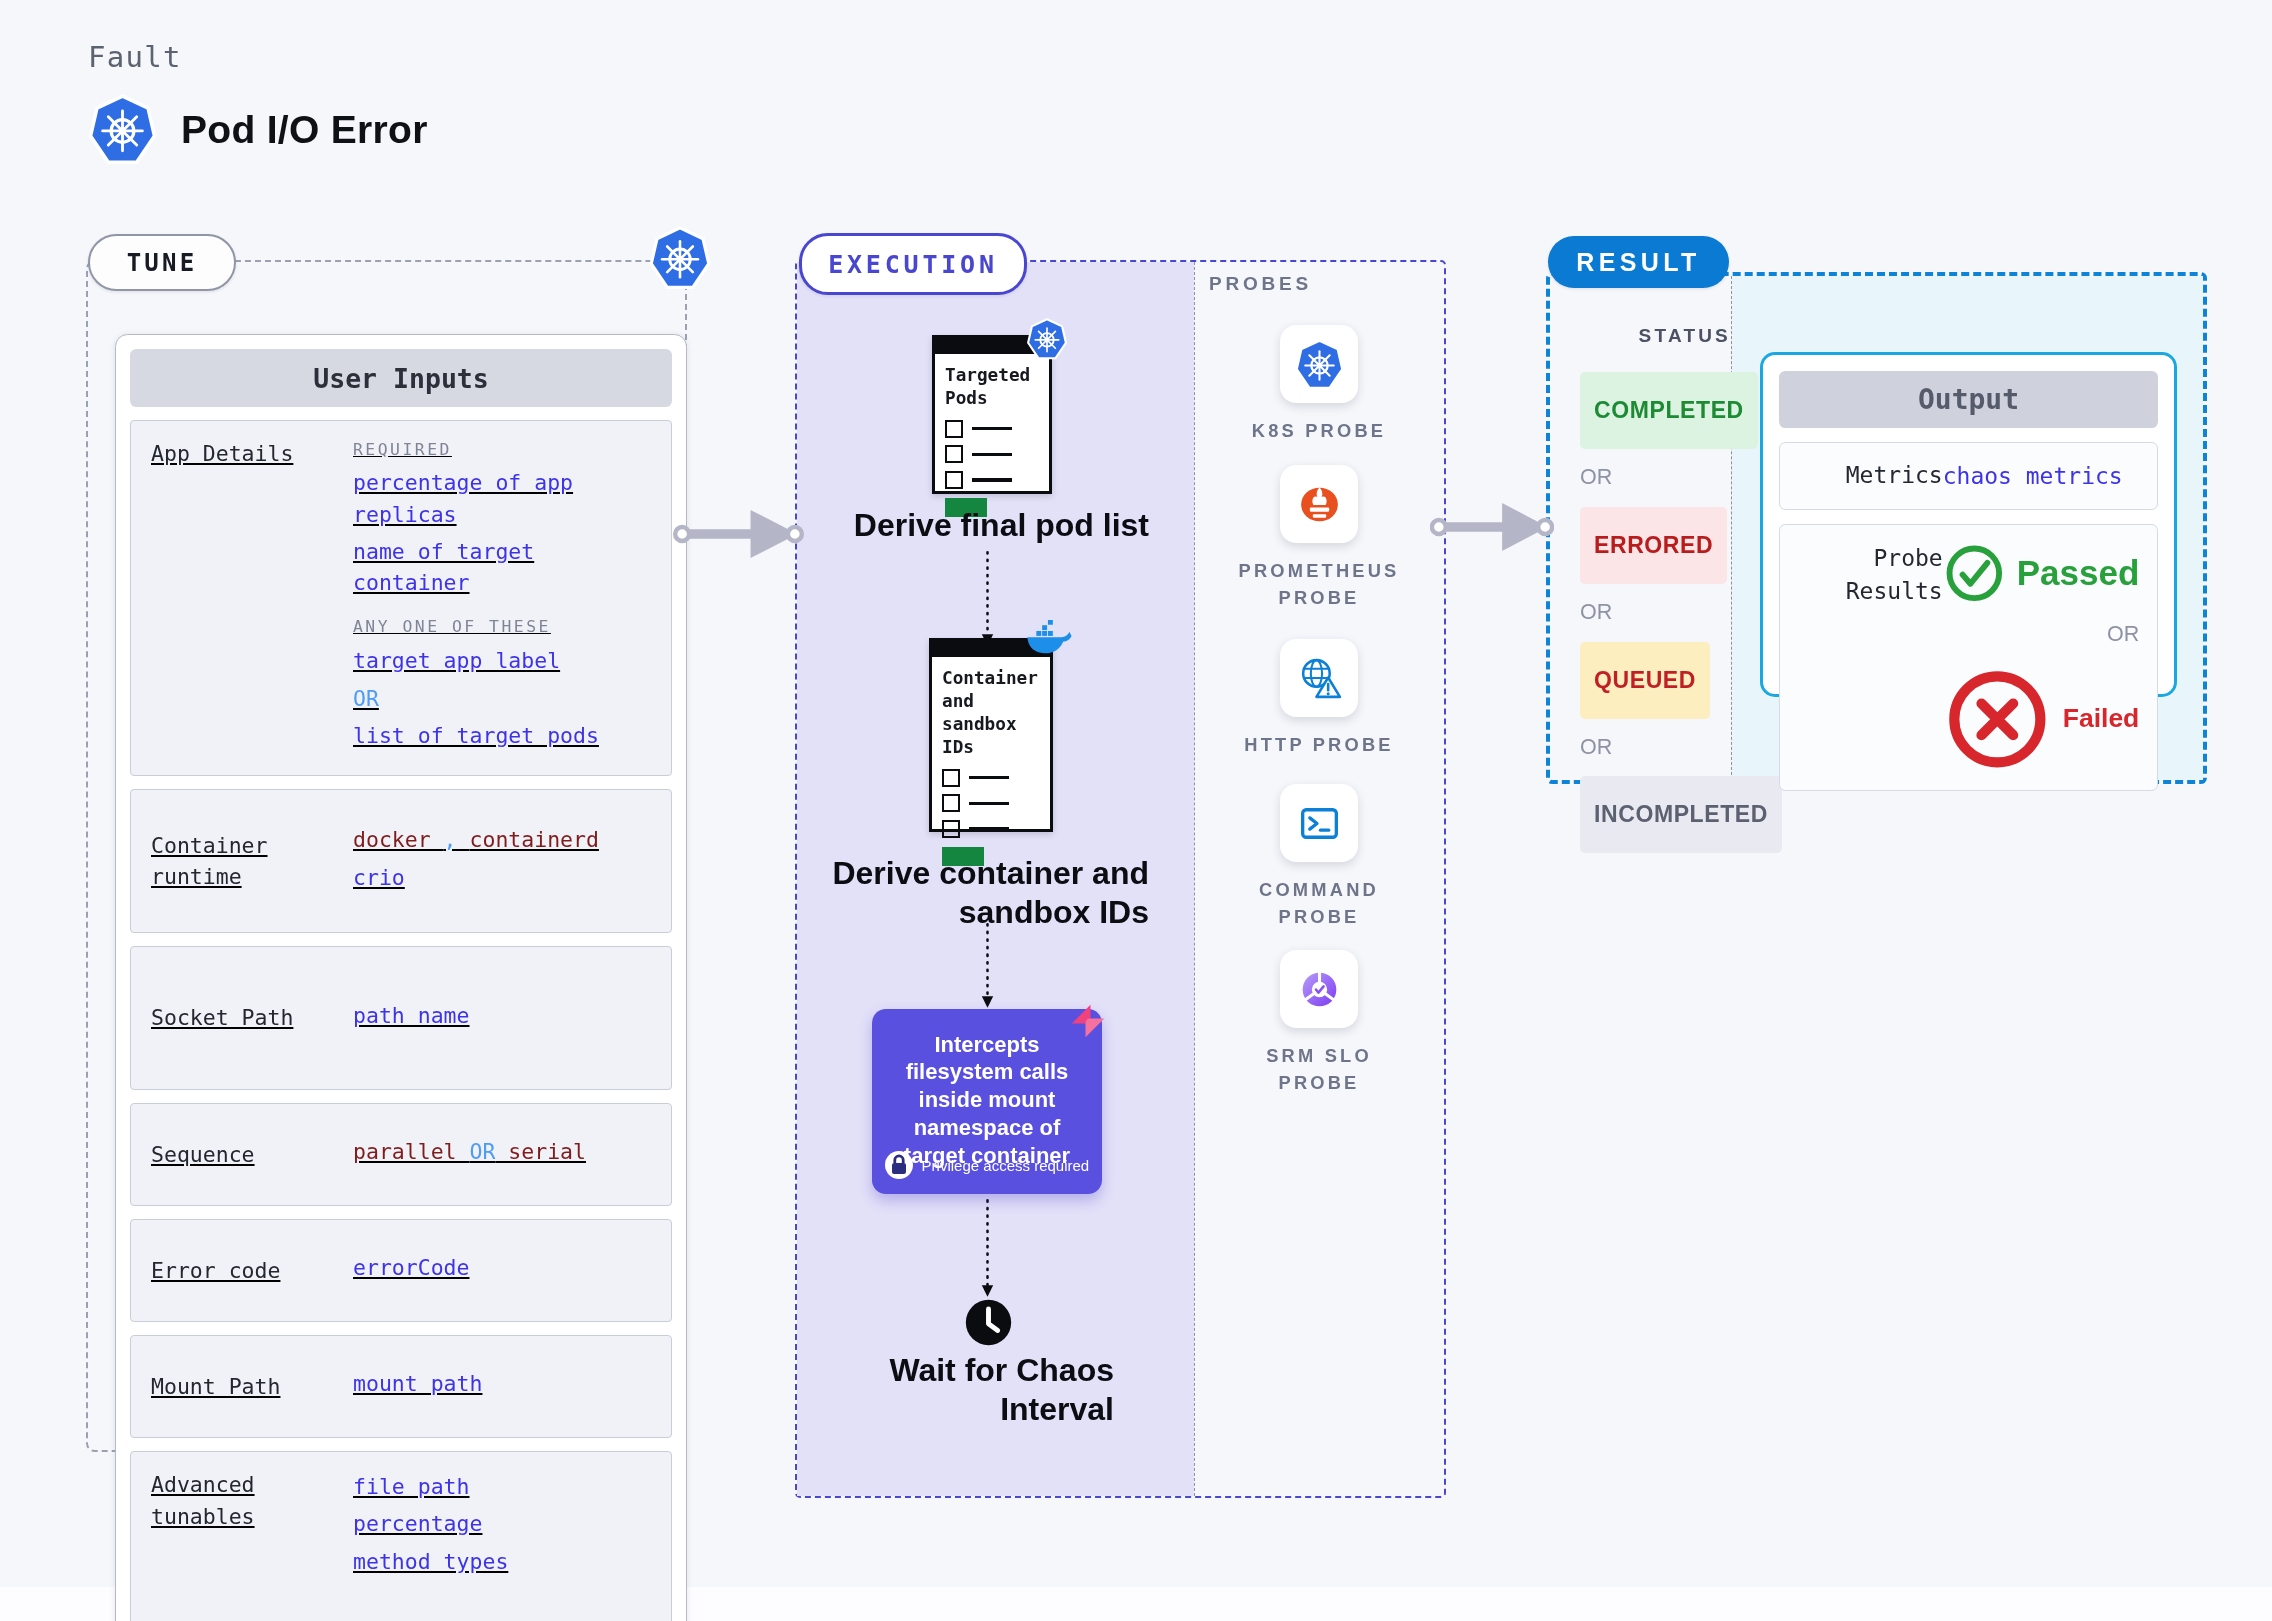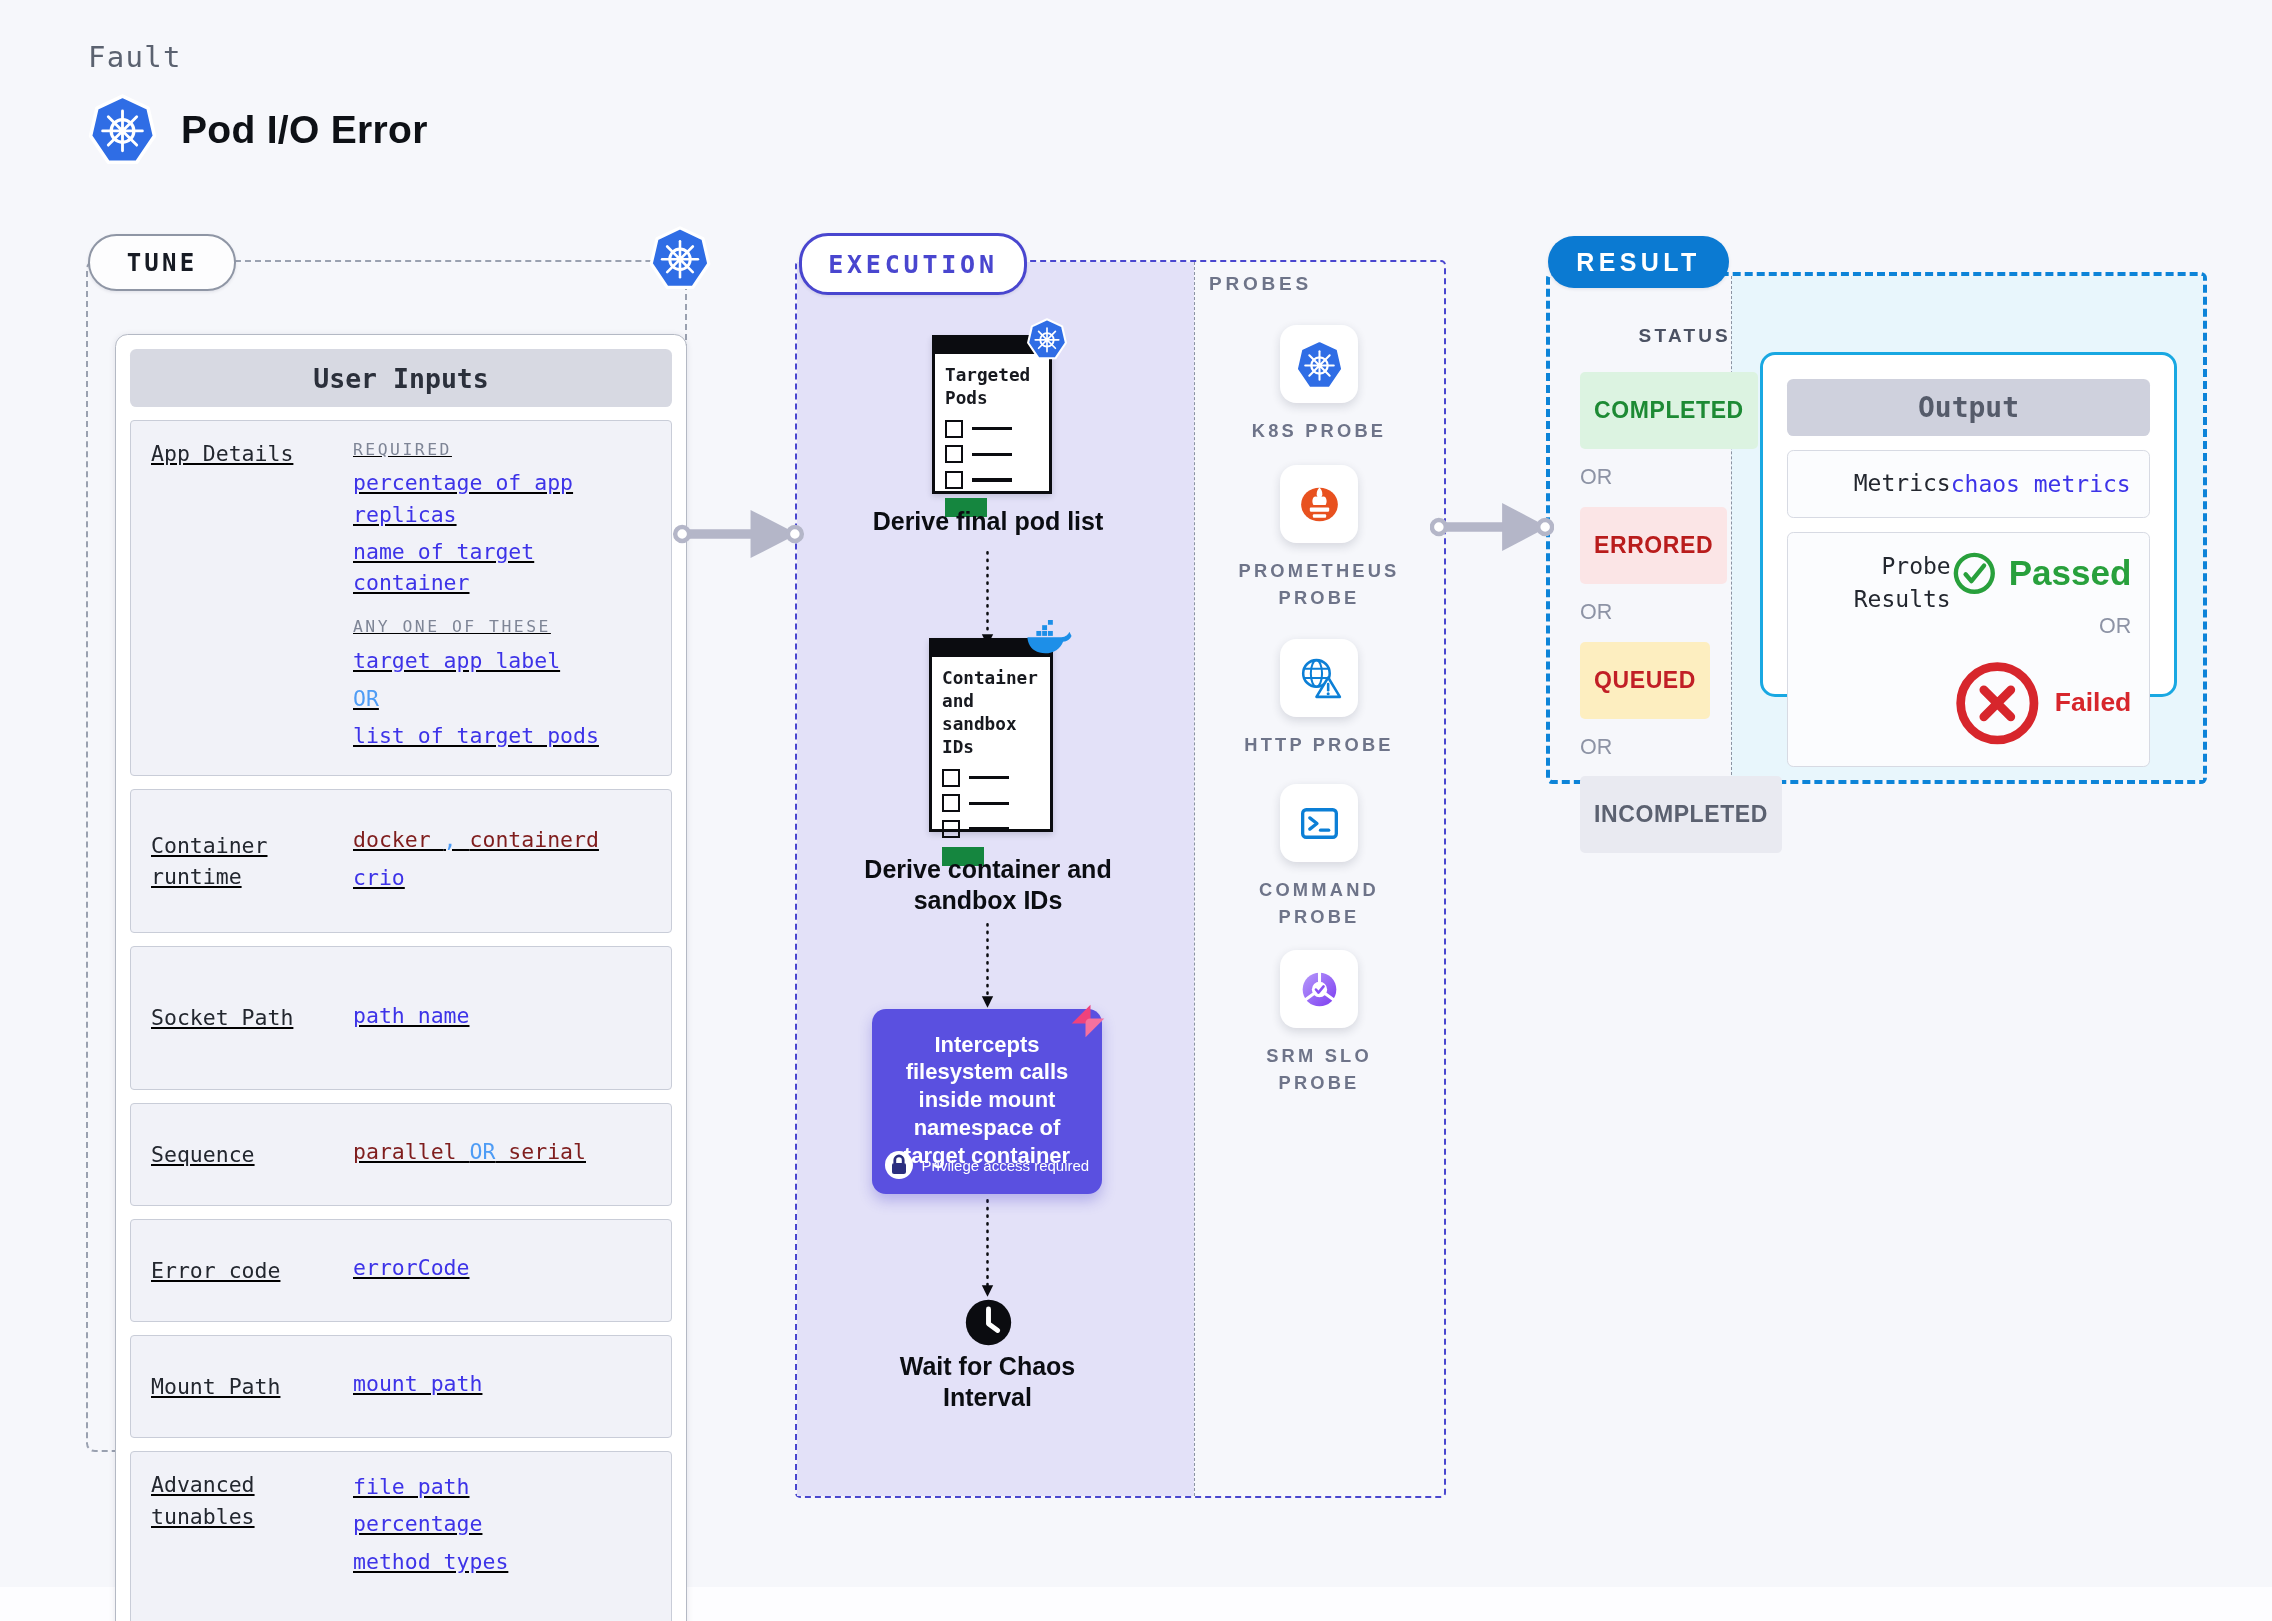--- a/index.html
+++ b/index.html
@@ -63,21 +63,21 @@
   .clipboard{background:#ffffff;border:3.2px solid #0b0c10;box-shadow:0 2.5px 6.3px rgba(30,34,60,.18);}
   .clip-top{height:16.4px;background:#0b0c10;margin:-0.6px -0.6px 0 -0.6px;}
   .clip-body{padding:10px 8.8px 8.8px 10px;}
   .clip-title{font-size:17.7px;font-weight:700;color:#17191f;line-height:1.3;margin-bottom:10px;}
   .cb-row{display:flex;align-items:center;margin-bottom:7.6px;}
   .cb{width:14px;height:14px;border:2.5px solid #0b0c10;flex:none;}
   .cb-line{width:40px;height:3.2px;background:#0b0c10;margin-left:8.8px;}
   .clip-bar{width:42px;height:19px;background:#15863f;margin-top:8.8px;}
   .node-badge{position:absolute;}
 
-  .flow-caption{font-size:25px;font-weight:700;color:#0b0d12;text-align:center;line-height:1.22;z-index:2;}
+  .flow-caption{font-size:32px;font-weight:700;color:#0b0d12;text-align:right;line-height:1.22;z-index:2;}
 
   .callout{left:872px;top:1009px;width:230px;height:185px;background:#5a50e0;border-radius:14px;
     box-shadow:0 6.3px 14px rgba(60,50,200,.28);z-index:2;}
   .callout-text{padding:21.5px 14px 0 14px;font-size:22px;font-weight:700;color:#ffffff;text-align:center;line-height:1.27;}
   .callout-note{position:absolute;left:0;right:0;bottom:15px;display:flex;align-items:center;justify-content:center;gap:8.8px;}
   .note-circ{width:28px;height:28px;border-radius:50%;background:#ffffff;display:flex;align-items:center;justify-content:center;}
   .note-circ svg{width:16.4px;height:16.4px;}
   .callout-note span{font-size:15px;color:#ffffff;font-weight:500;}
   .litmus-badge{position:absolute;right:-6.3px;top:-7.6px;width:40px;height:40px;}
 
@@ -89,21 +89,21 @@
   .status-head{font-size:19px;font-weight:700;letter-spacing:3.2px;color:#4c5263;margin-bottom:25px;}
   .status-stack{display:flex;flex-direction:column;align-items:flex-start;gap:16.4px;}
   .badge{font-size:23px;font-weight:700;letter-spacing:0.6px;padding:25px 14px;border-radius:5px;white-space:nowrap;}
   .badge-green{color:#1d8a34;background:#dcf3e1;}
   .badge-red{color:#b91c1c;background:#fbe5e6;}
   .badge-yellow{color:#c11f26;background:#fdeec0;}
   .badge-gray{color:#5b6170;background:#e9eaf1;}
   .or-gray{font-size:21.5px;color:#8d93a5;font-weight:500;}
 
   .output-box{position:absolute;left:210px;top:76px;width:417px;height:345px;background:#ffffff;
-    border:3.8px solid #19a8e2;border-radius:15px;padding:24px;box-sizing:border-box;}
+    border:3.8px solid #19a8e2;border-radius:15px;padding:16px;box-sizing:border-box;}
   .out-head{height:57px;background:#cfd1dd;border-radius:6.3px;display:flex;align-items:center;justify-content:center;
     font-size:28px;font-weight:700;color:#555b6a;}
   .out-row{border:1.3px solid #d7dae3;border-radius:6.3px;margin-top:14px;background:#fbfcfe;display:flex;padding:16.4px 17.7px;box-sizing:border-box;}
   .out-label{width:145px;flex:none;font-size:23px;color:#23272f;line-height:1.45;}
   .out-metric-val{font-size:23px;color:#3d33e8;align-self:center;}
   .pr-col{display:flex;flex-direction:column;}
   .pr-line{display:flex;align-items:center;gap:11.4px;}
   .pr-line svg{width:30px;height:30px;}
   .passed-txt{font-size:35px;font-weight:700;color:#28a03c;}
   .failed-txt{font-size:26.5px;font-weight:700;color:#d7262c;}

